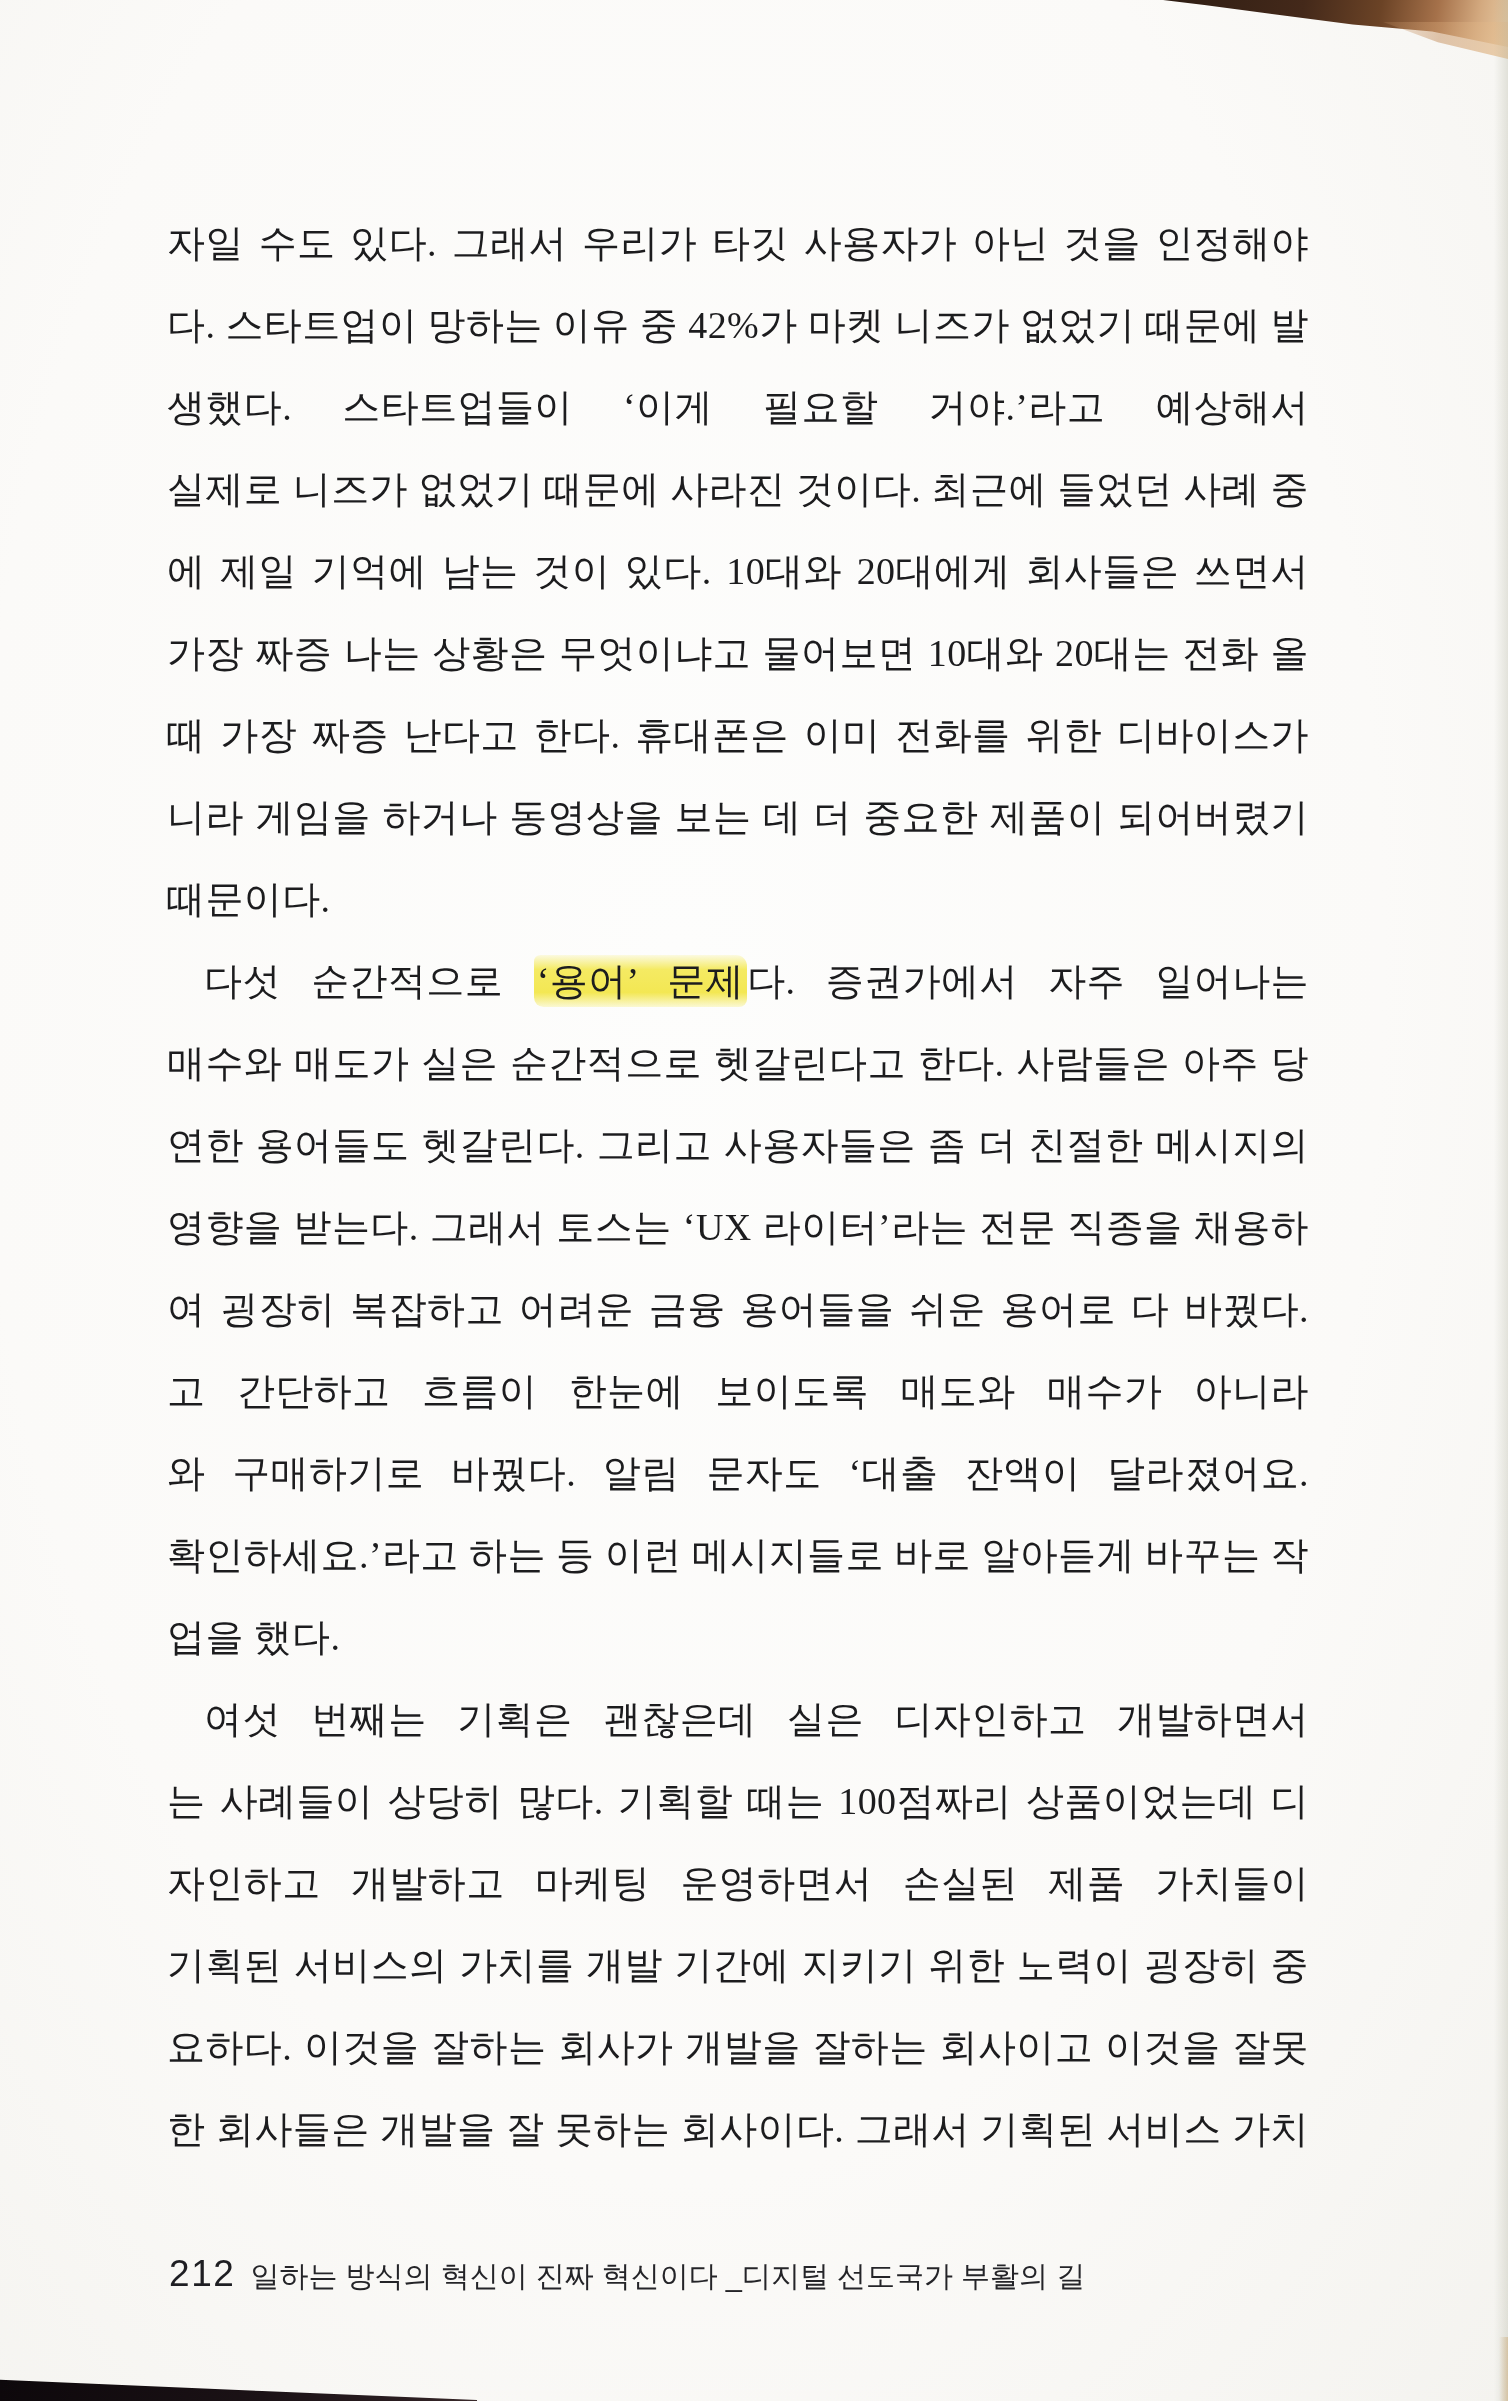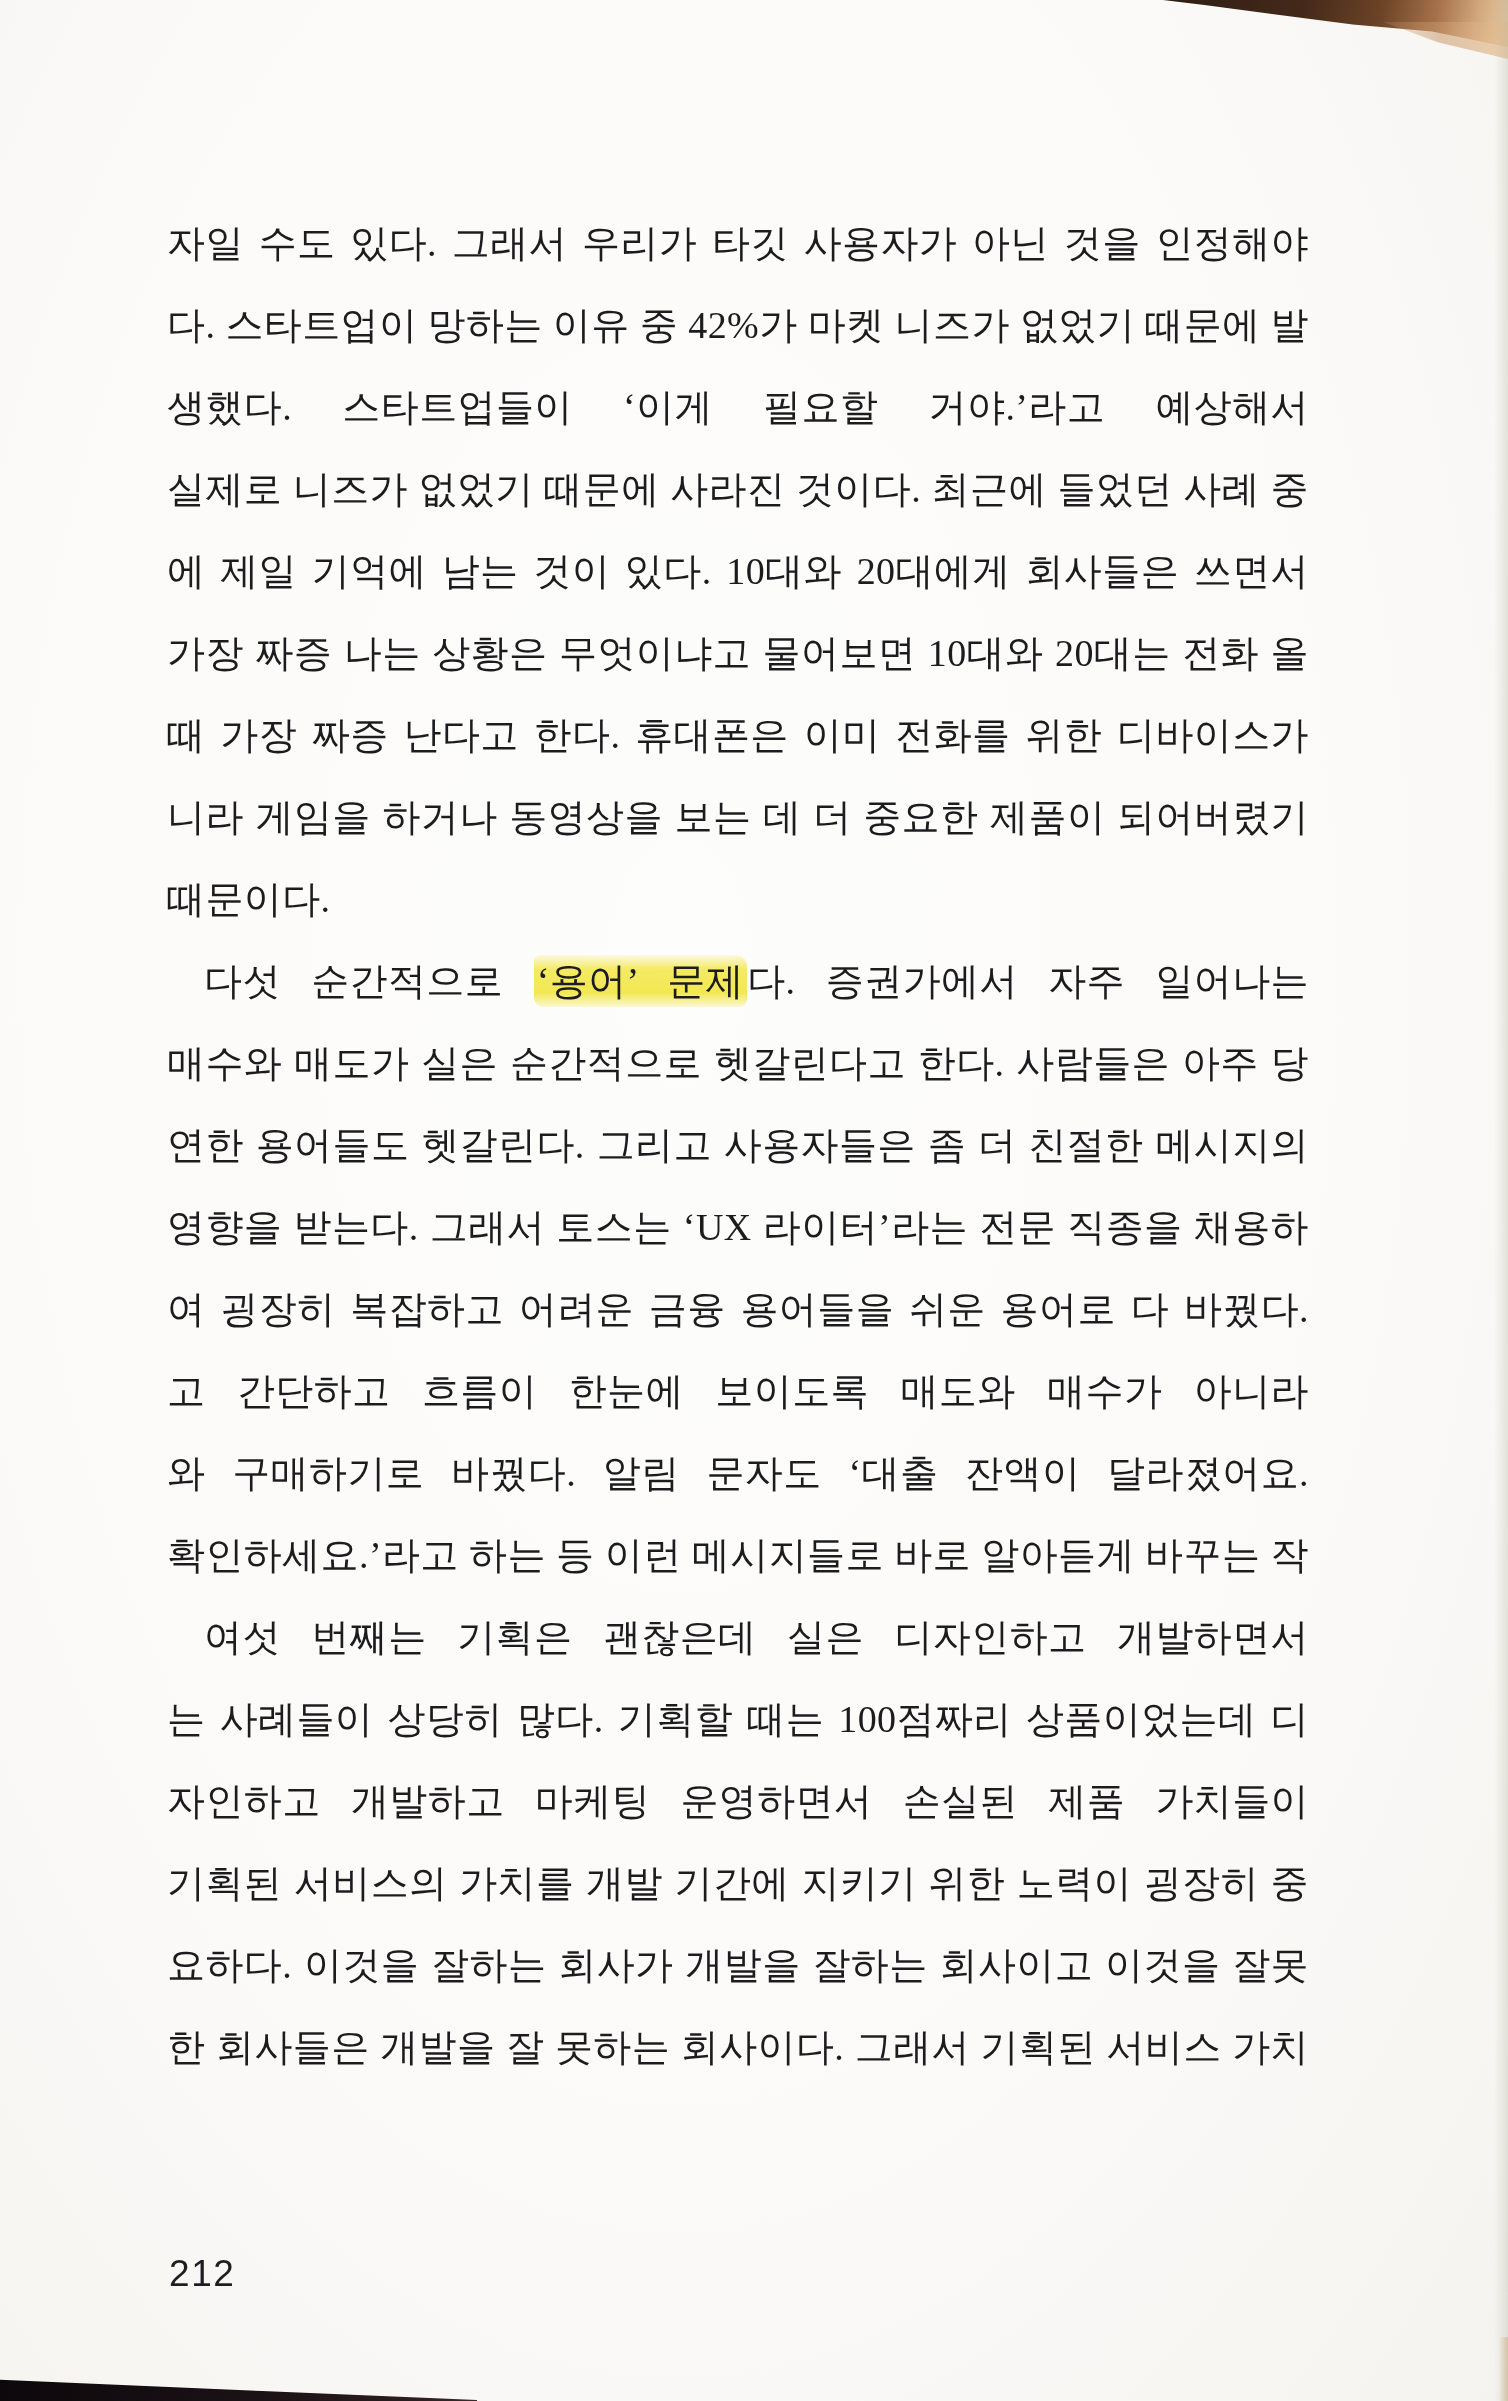--- a/index.html
+++ b/index.html
@@ -139,25 +139,27 @@
       <div class="line"><span>니라 게임을 하거나 동영상을 보는 데 더 중요한 제품이 되어버렸기</span></div>
       <div class="line nojust"><span>때문이다.</span></div>
       <div class="line indent"><span>다섯 순간적으로 </span><span class="hl">‘용어’ 문제</span><span>다. 증권가에서 자주 일어나는 얘기인데</span></div>
       <div class="line"><span>매수와 매도가 실은 순간적으로 헷갈린다고 한다. 사람들은 아주 당</span></div>
       <div class="line"><span>연한 용어들도 헷갈린다. 그리고 사용자들은 좀 더 친절한 메시지의</span></div>
       <div class="line"><span>영향을 받는다. 그래서 토스는 ‘UX 라이터’라는 전문 직종을 채용하</span></div>
       <div class="line"><span>여 굉장히 복잡하고 어려운 금융 용어들을 쉬운 용어로 다 바꿨다. 쉽</span></div>
       <div class="line"><span>고 간단하고 흐름이 한눈에 보이도록 매도와 매수가 아니라 판매하기</span></div>
       <div class="line"><span>와 구매하기로 바꿨다. 알림 문자도 ‘대출 잔액이 달라졌어요. 잔액을</span></div>
       <div class="line"><span>확인하세요.’라고 하는 등 이런 메시지들로 바로 알아듣게 바꾸는 작</span></div>
+      <div class="line nojust"><span>업을 했다.</span></div>
       <div class="line indent"><span>여섯 번째는 기획은 괜찮은데 실은 디자인하고 개발하면서 망가지</span></div>
       <div class="line"><span>는 사례들이 상당히 많다. 기획할 때는 100점짜리 상품이었는데 디</span></div>
       <div class="line"><span>자인하고 개발하고 마케팅 운영하면서 손실된 제품 가치들이 나온다.</span></div>
       <div class="line"><span>기획된 서비스의 가치를 개발 기간에 지키기 위한 노력이 굉장히 중</span></div>
       <div class="line"><span>요하다. 이것을 잘하는 회사가 개발을 잘하는 회사이고 이것을 잘못</span></div>
       <div class="line"><span>한 회사들은 개발을 잘 못하는 회사이다. 그래서 기획된 서비스 가치</span></div>
     </div>
 
   <div class="footer">
     <span class="pagenum">212</span>
+    <span class="ftitle">일하는 방식의 혁신이 진짜 혁신이다 _디지털 선도국가 부활의 길</span>
   </div>
 </div>
 
 
 </body></html>

